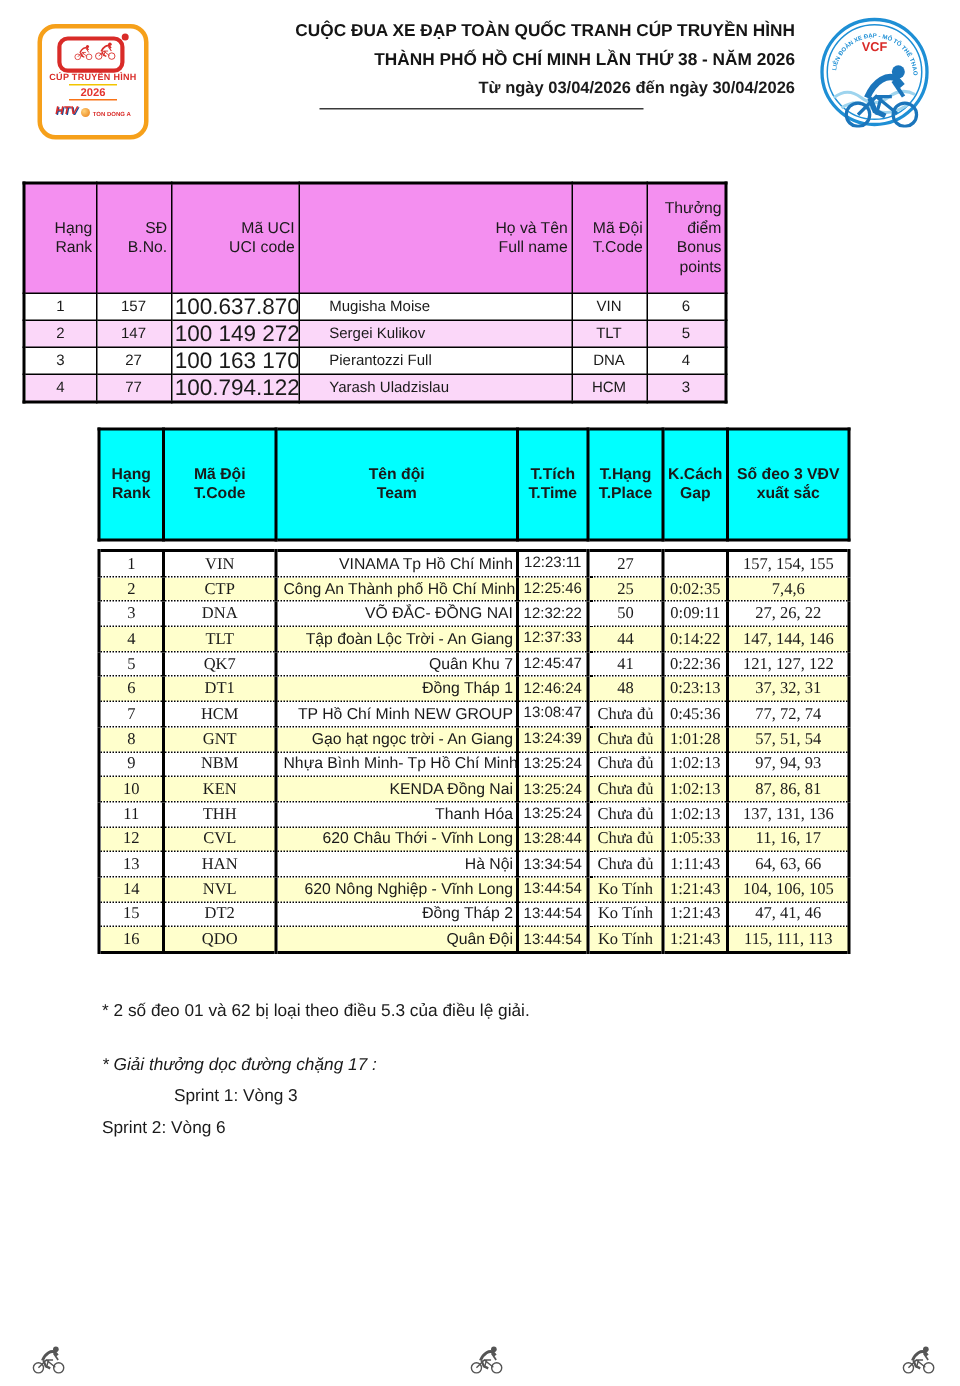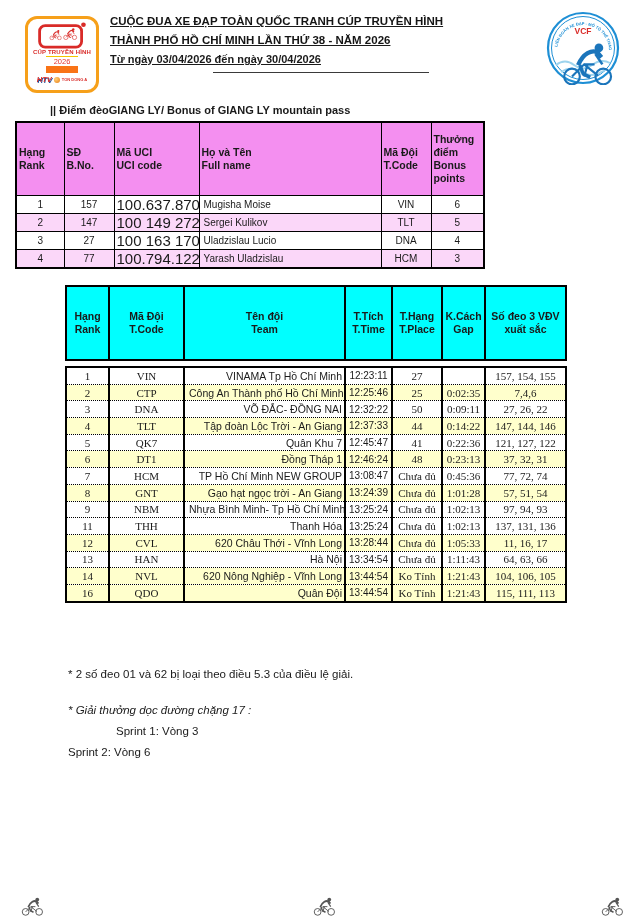--- a/index.html
+++ b/index.html
@@ -4,45 +4,45 @@
 <style>
   html,body{margin:0;padding:0;background:#fff;}
   .page{position:relative;width:640px;height:924px;background:#fff;overflow:hidden;
         font-family:"Liberation Sans",sans-serif;color:#1a1a1a;}
 
   
   .logo-left{position:absolute;left:25px;top:16px;width:74px;height:77px;border:3px solid #F6A01A;
              border-radius:12px;background:#fff;box-sizing:border-box;display:flex;flex-direction:column;
              align-items:center;padding-top:2px;}
   .cup-text{font-size:6px;font-weight:bold;color:#D92B28;white-space:nowrap;letter-spacing:.2px;}
-  .year-box{font-size:7.5px;font-weight:normal;color:#E4342F;border-top:1px solid #F2C500;
-            border-bottom:7px solid #f97316;padding:0 8px;margin-top:1px;}
-  .logo-bottom{display:flex;align-items:center;gap:2px;margin-top:2px;}
+  .year-box{font-size:7.5px;font-weight:bold;color:#E4342F;border-top:1px solid #F2C500;
+            border-bottom:1px solid #f97316;padding:0 8px;margin-top:1px;}
+  .logo-bottom{display:flex;align-items:flex-end;gap:2px;margin-top:2px;}
   .htv{font-size:7.5px;font-weight:bold;font-style:italic;color:#D92B28;text-shadow:.6px .6px 0 #1B4F9C;}
   .sponsor-dot{width:6px;height:6px;border-radius:50%;background:radial-gradient(circle at 35% 35%,#FFD27A,#E87A10);}
   .sponsor-name{font-size:4px;font-weight:bold;color:#D92B28;white-space:nowrap;}
 
   .logo-right{position:absolute;left:546px;top:11px;width:74px;height:74px;}
 
-  .title-wrap{position:absolute;left:110px;top:12px;width:420px;text-align:left;text-decoration:underline;}
+  .title-wrap{position:absolute;left:110px;top:12px;width:420px;text-align:right;}
   .tl1,.tl2{font-size:11.5px;font-weight:bold;line-height:19px;color:#151515;white-space:nowrap;}
   .tl3{font-size:11px;font-weight:bold;line-height:19px;}
   .title-rule{position:absolute;left:213px;top:72px;width:216px;height:0;border-top:1.5px solid #3a3a3a;}
 
   
   .section-title{position:absolute;left:50px;top:104px;font-size:11px;font-weight:bold;}
   #bonus-table{position:absolute;left:15px;top:121px;width:468px;border-collapse:collapse;
                table-layout:fixed;border:2px solid #000;}
   #bonus-table th{border:1.5px solid #000;background:var(--bonus-header);font-size:10.5px;
-                  font-weight:bold;height:72px;padding:0 2px;text-align:left;vertical-align:middle;line-height:13px;}
+                  font-weight:normal;height:72px;padding:0 2px;text-align:right;vertical-align:middle;line-height:13px;}
   #bonus-table td{border:1.5px solid #000;height:15px;font-size:10px;text-align:center;
                   padding:0 2px;background:#fff;overflow:hidden;white-space:nowrap;}
   #bonus-table tr.alt td{background:var(--bonus-alt-row);}
   #bonus-table td.c-uci{font-size:15px;}
-  #bonus-table td.c-name{text-align:left;padding-left:4px;}
+  #bonus-table td.c-name{text-align:left;padding-left:20px;}
 
   
   #team-head{position:absolute;left:65px;top:285px;width:500px;border-collapse:collapse;table-layout:fixed;}
   #team-head th{border:2px solid #000;background:var(--team-header);font-size:10.5px;font-weight:bold;
                 height:72px;padding:0 1px;text-align:center;vertical-align:middle;line-height:13px;}
   #team-body{position:absolute;left:65px;top:366px;width:500px;border-collapse:collapse;
              table-layout:fixed;border:2px solid #000;}
   #team-body td{border-left:2px solid #000;border-right:2px solid #000;border-top:1px dotted #000;
                 border-bottom:1px dotted #000;height:15.7px;font-size:10.5px;text-align:center;
                 padding:0 2px;background:#fff;overflow:hidden;white-space:nowrap;}
@@ -116,21 +116,20 @@
       </text>
       <path d="M10 54 Q19 47 28 54 T46 54 T64 52" stroke="#9ED4EE" fill="none" stroke-width="2"></path>
       <path d="M15 61 Q25 54 35 61 T59 59" stroke="#9ED4EE" fill="none" stroke-width="2"></path>
       <text x="37" y="23" text-anchor="middle" font-size="8.5" font-weight="bold" fill="#D92B28">VCF</text>
       <g color="#1B75BB" transform="translate(13,23) scale(0.75)">
           <use href="#cyclist"></use>
         </g>
     </svg>
   </div>
 
-  <div class="section-title">|| Điểm đèoGIANG LY/ Bonus of GIANG LY mountain pass</div>
 
   <table id="bonus-table">
     <colgroup>
       <col style="width:48px">
         <col style="width:50px">
         <col style="width:85px">
       <col style="width:182px">
         <col style="width:50px">
         <col style="width:53px">
     </colgroup>
@@ -176,21 +175,21 @@
           <td class="c-bno">147</td>
           <td class="c-uci">100 149 272 70</td>
           <td class="c-name">Sergei Kulikov</td>
           <td class="c-code">TLT</td>
           <td class="c-pts">5</td>
         </tr>
         <tr>
           <td class="c-rank">3</td>
           <td class="c-bno">27</td>
           <td class="c-uci">100 163 170 00</td>
-          <td class="c-name">Uladzislau Lucio</td>
+          <td class="c-name">Pierantozzi Full</td>
           <td class="c-code">DNA</td>
           <td class="c-pts">4</td>
         </tr>
         <tr class="alt">
           <td class="c-rank">4</td>
           <td class="c-bno">77</td>
           <td class="c-uci">100.794.122.64</td>
           <td class="c-name">Yarash Uladzislau</td>
           <td class="c-code">HCM</td>
           <td class="c-pts">3</td>
@@ -327,20 +326,29 @@
         </tr>
         <tr>
           <td class="c-serif">9</td>
           <td class="c-serif">NBM</td>
           <td class="c-team">Nhựa Bình Minh- Tp Hồ Chí Minh</td>
           <td class="c-time">13:25:24</td>
           <td class="c-serif">Chưa đủ</td>
           <td class="c-serif">1:02:13</td>
           <td class="c-serif">97, 94, 93</td>
         </tr>
+        <tr class="alt">
+          <td class="c-serif">10</td>
+          <td class="c-serif">KEN</td>
+          <td class="c-team">KENDA Đồng Nai</td>
+          <td class="c-time">13:25:24</td>
+          <td class="c-serif">Chưa đủ</td>
+          <td class="c-serif">1:02:13</td>
+          <td class="c-serif">87, 86, 81</td>
+        </tr>
         <tr>
           <td class="c-serif">11</td>
           <td class="c-serif">THH</td>
           <td class="c-team">Thanh Hóa</td>
           <td class="c-time">13:25:24</td>
           <td class="c-serif">Chưa đủ</td>
           <td class="c-serif">1:02:13</td>
           <td class="c-serif">137, 131, 136</td>
         </tr>
         <tr class="alt">
@@ -363,20 +371,29 @@
         </tr>
         <tr class="alt">
           <td class="c-serif">14</td>
           <td class="c-serif">NVL</td>
           <td class="c-team">620 Nông Nghiệp - Vĩnh Long</td>
           <td class="c-time">13:44:54</td>
           <td class="c-serif">Ko Tính</td>
           <td class="c-serif">1:21:43</td>
           <td class="c-serif">104, 106, 105</td>
         </tr>
+        <tr>
+          <td class="c-serif">15</td>
+          <td class="c-serif">DT2</td>
+          <td class="c-team">Đồng Tháp 2</td>
+          <td class="c-time">13:44:54</td>
+          <td class="c-serif">Ko Tính</td>
+          <td class="c-serif">1:21:43</td>
+          <td class="c-serif">47, 41, 46</td>
+        </tr>
         <tr class="alt">
           <td class="c-serif">16</td>
           <td class="c-serif">QDO</td>
           <td class="c-team">Quân Đội</td>
           <td class="c-time">13:44:54</td>
           <td class="c-serif">Ko Tính</td>
           <td class="c-serif">1:21:43</td>
           <td class="c-serif">115, 111, 113</td>
         </tr>
       </tbody>

